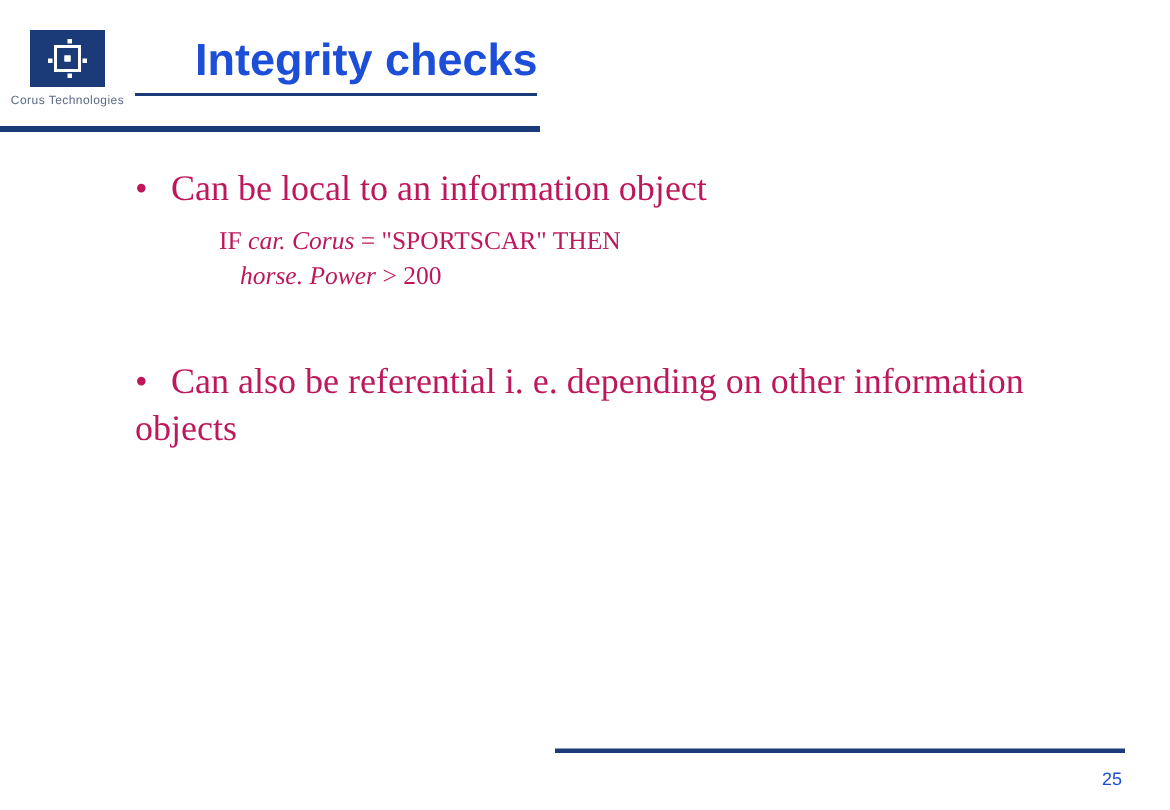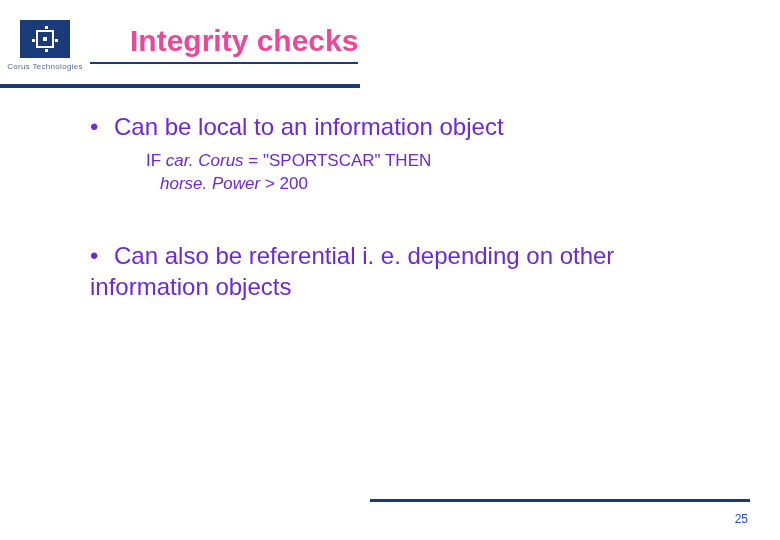--- a/index.html
+++ b/index.html
@@ -58,38 +58,39 @@
   .d3 { left: -6px; top: 7px; }
   .d4 { right: -6px; top: 7px; }
   .logo-text {
     font-size: 8px;
     color: #5a6a85;
     letter-spacing: 0.3px;
   }
   .title {
     font-size: 30px;
     font-weight: bold;
-    color: #ec4899;
+    color: #1d4ed8;
     padding-left: 40px;
     padding-top: 8px;
     border-bottom: 2px solid #1a3b78;
     padding-bottom: 4px;
     display: inline-block;
   }
   .title-underline {
     position: absolute;
     top: 84px;
     left: 0;
     width: 360px;
     height: 4px;
     background: #1a3b78;
   }
   .content {
     padding: 40px 60px 0 90px;
-    color: #6d28d9;
+    color: #be185d;
+    font-family: Liberation Serif, serif;
   }
   .bullet-item {
     font-size: 24px;
     margin-bottom: 8px;
     line-height: 1.3;
   }
   .bullet-item .dot {
     display: inline-block;
     width: 24px;
   }

